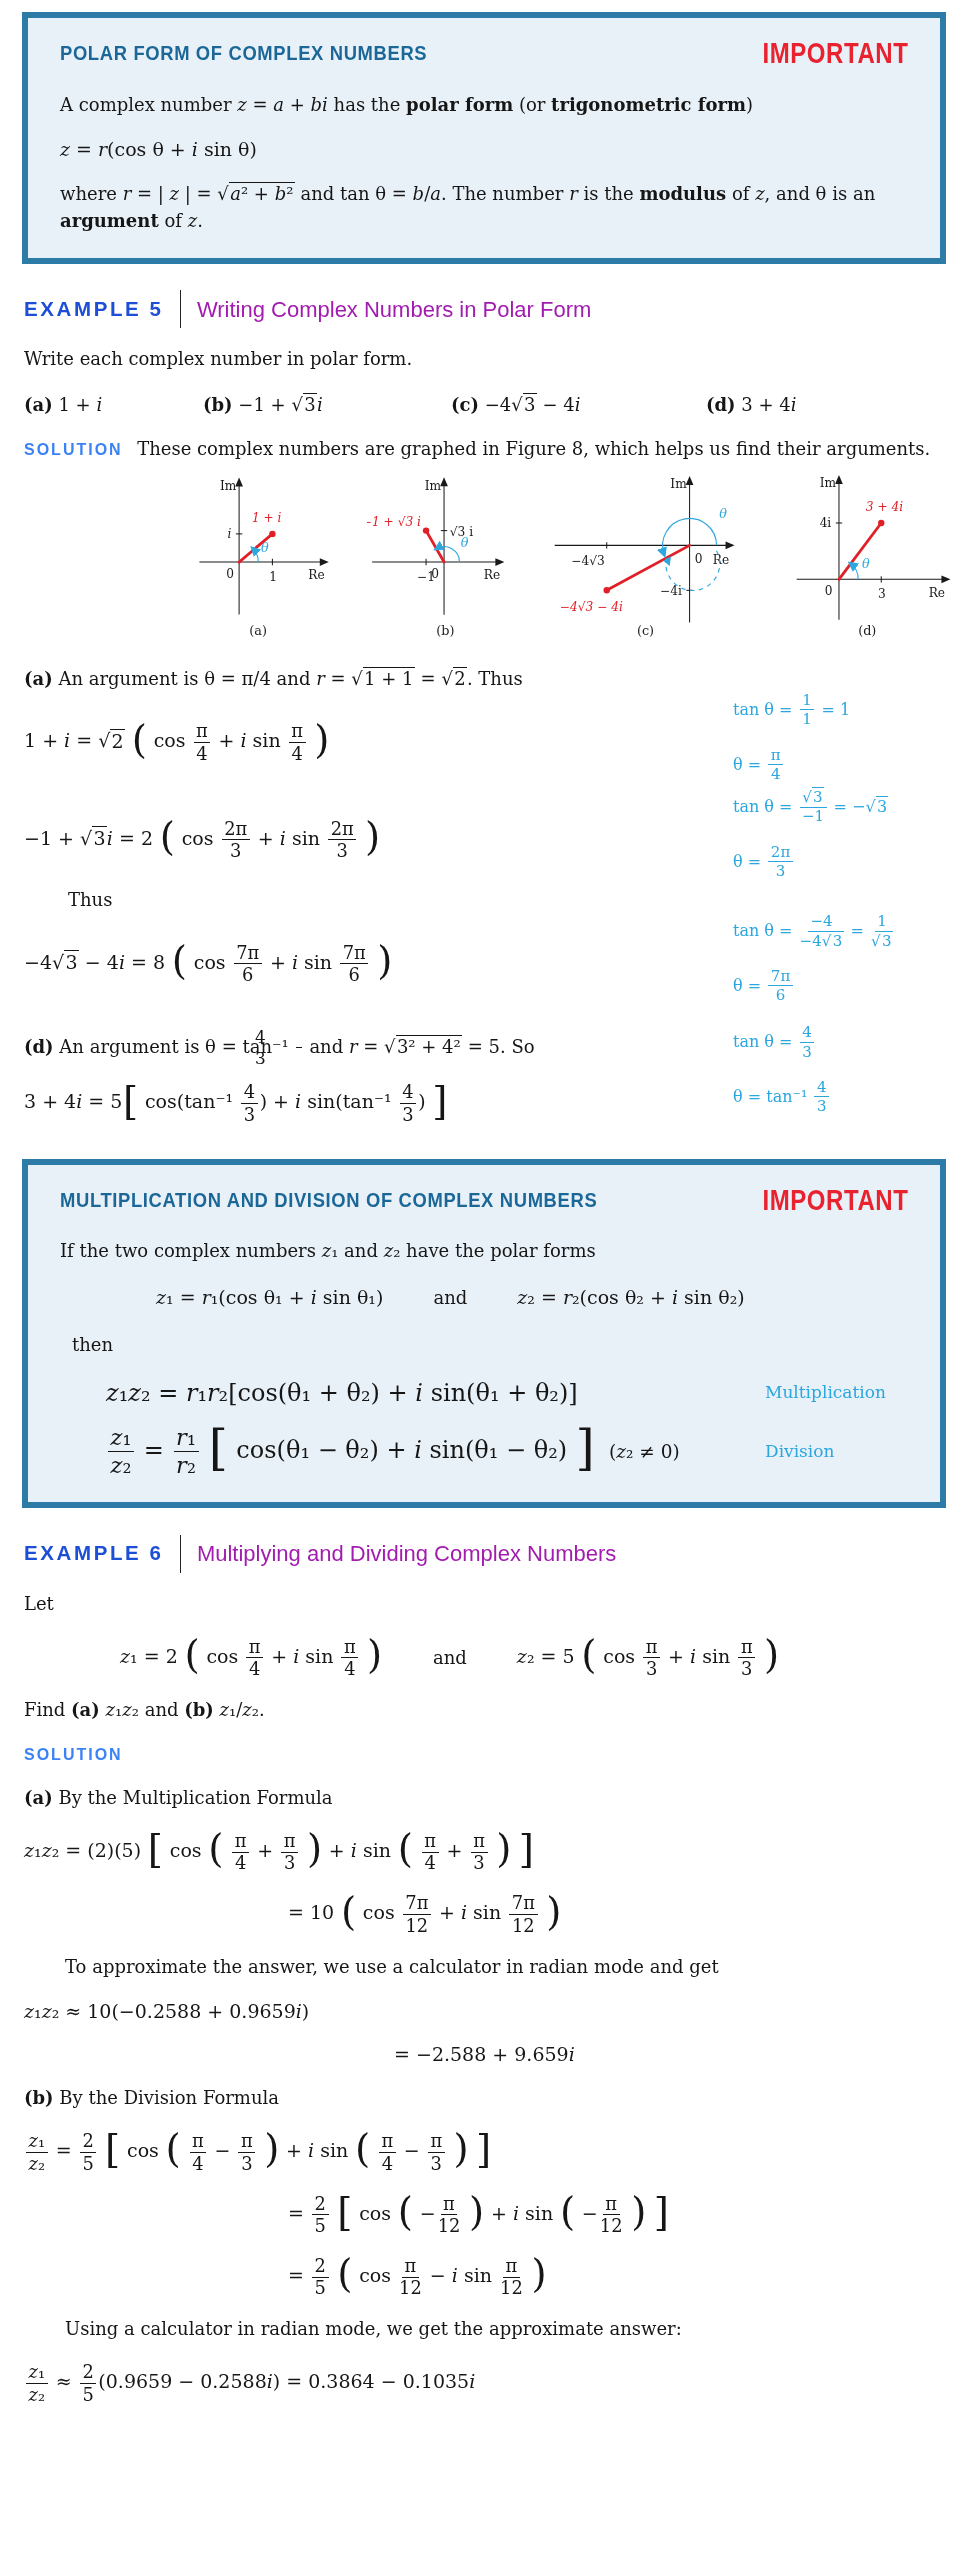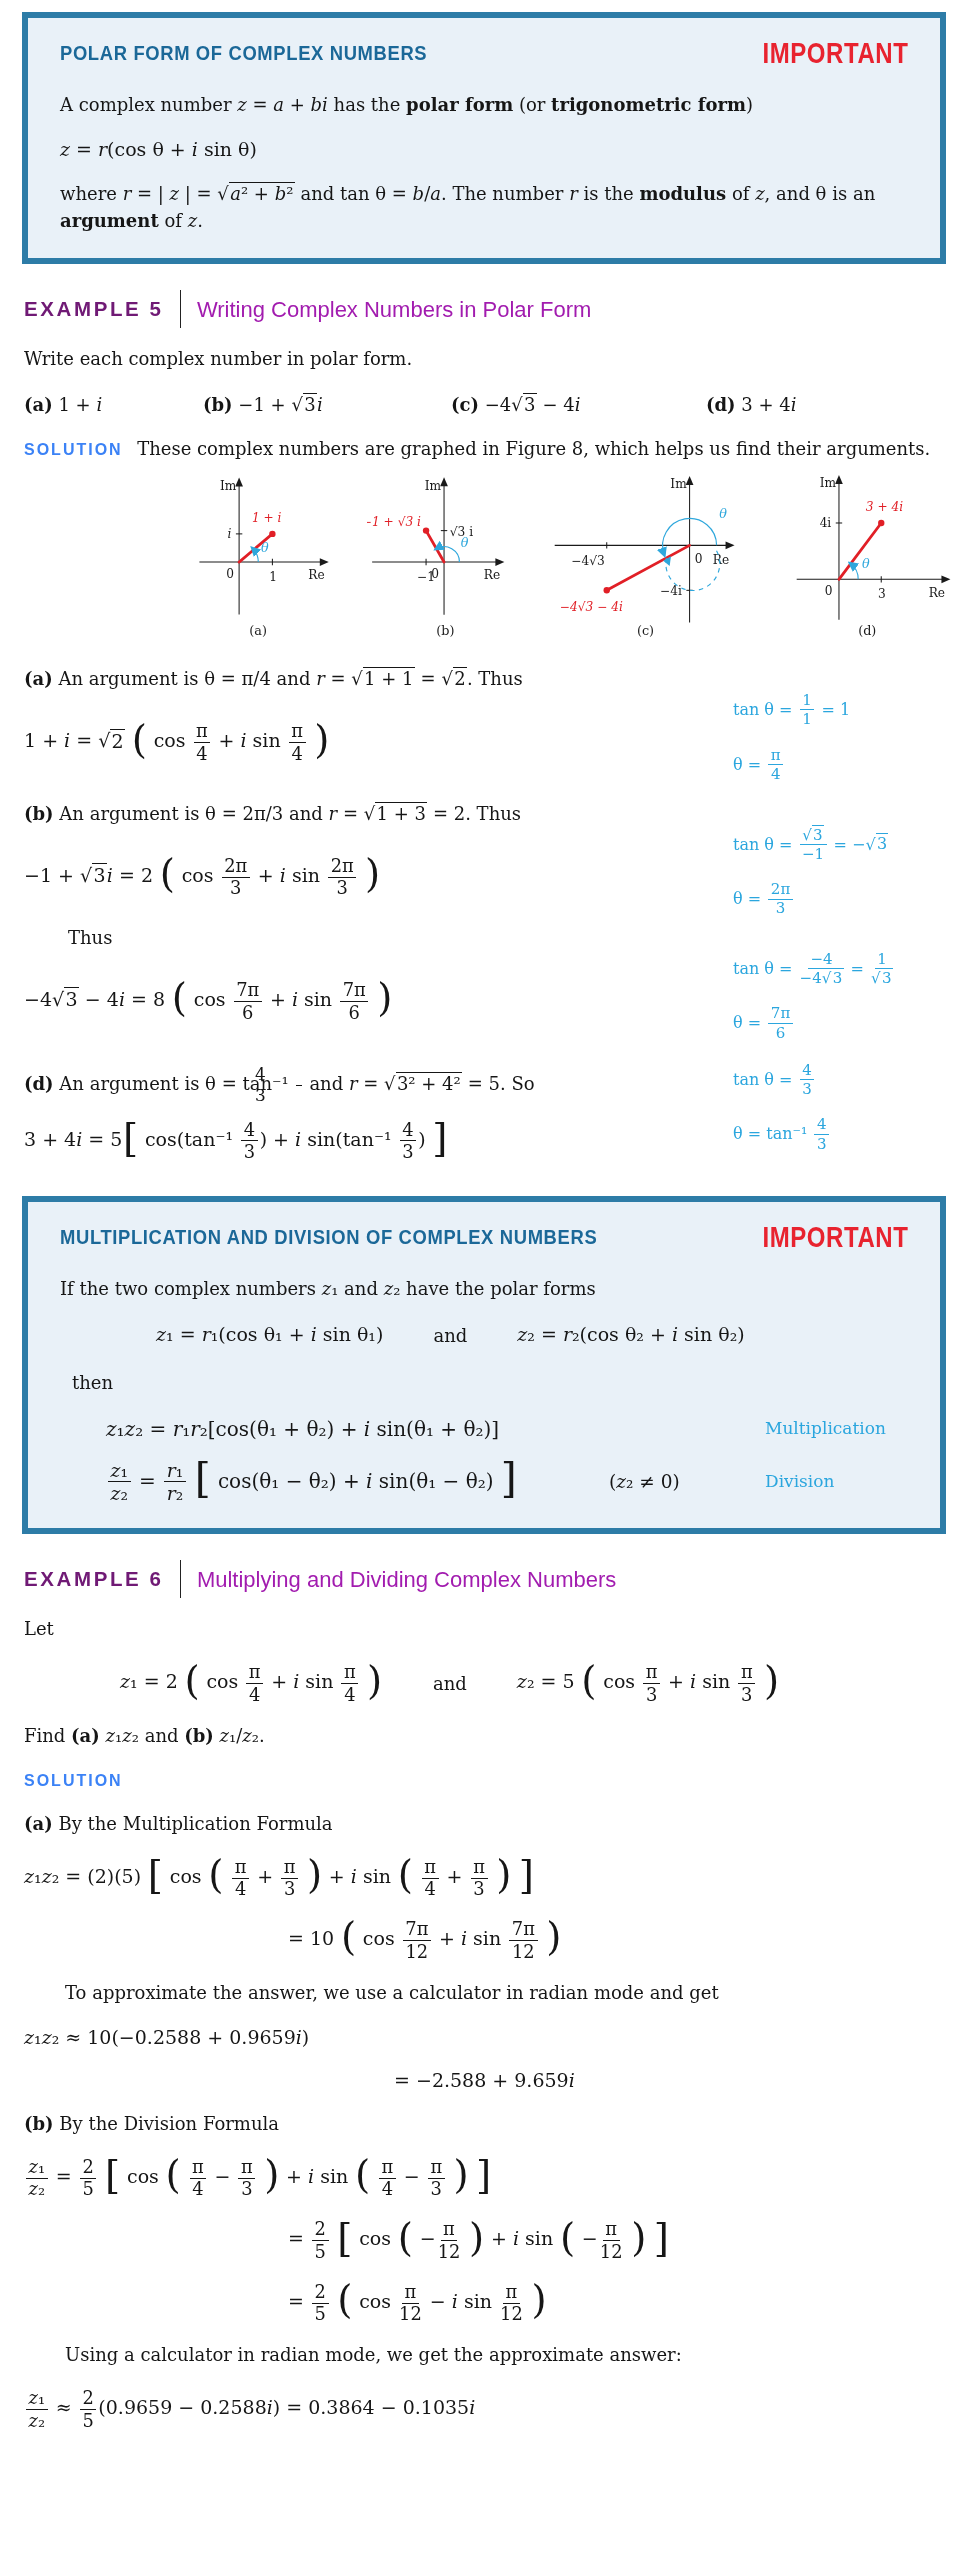--- a/index.html
+++ b/index.html
@@ -10,21 +10,21 @@
   .tbox{margin:0 22px;border:6px solid #2d7ca7;background:#e9f1f8;padding:16px 32px 24px 32px;}
   .tbox-head{display:flex;justify-content:space-between;align-items:flex-start;margin-top:4px;}
   .tbox-title{font-family:"Liberation Sans","DejaVu Sans",sans-serif;font-weight:700;
               font-size:20px;color:#1b6898;letter-spacing:0.7px;transform:scaleX(.92);transform-origin:left;}
   .important{font-family:"Liberation Sans","DejaVu Sans",sans-serif;font-weight:700;font-size:30px;
              color:#e8232f;letter-spacing:0.7px;transform:scaleX(.8);transform-origin:right;line-height:1;}
   .tbox p{margin:17px 0 0 0;}
   
   .ex-head{display:flex;align-items:center;margin:26.4px 0 0 24px;}
   .ex-label{font-family:"Liberation Sans","DejaVu Sans",sans-serif;font-weight:700;font-size:20.5px;
-            color:#701a75;letter-spacing:2.6px;white-space:nowrap;}
+            color:#1d4ed8;letter-spacing:2.6px;white-space:nowrap;}
   .vr{width:1.3px;height:38px;background:#222;margin:0 16px;}
   .ex-title{font-family:"Liberation Sans","DejaVu Sans",sans-serif;font-size:22px;color:#a21caf;}
   .sol-label{font-family:"Liberation Sans","DejaVu Sans",sans-serif;font-weight:700;font-size:16px;
              color:#3b82f6;letter-spacing:2px;margin-right:14.5px;}
   
   .body{margin:17px 24px 0 24px;}
   .indent1{padding-left:41px;}
   .items-row{margin:18.5px 24px 0 24px;display:flex;}
   .items-row .item:nth-child(1){width:179px;}
   .items-row .item:nth-child(2){width:248px;}
@@ -45,21 +45,21 @@
   .ptxt{margin:17px 24px 0 24px;padding-left:44px;text-indent:-44px;}
   .frow{display:flex;align-items:center;}
   .frow .dline{flex:1;margin-top:14.5px;}
   .notes{width:235px;display:flex;flex-direction:column;justify-content:center;gap:18.5px;
          color:#2ba6de;font-size:16px;padding-right:16px;box-sizing:border-box;}
   .note{line-height:1.2;}
   .pflex{display:flex;}
   .pflex .part-main{flex:1;}
   
   .brow{position:relative;margin-top:20px;min-height:26.4px;}
-  .brow .bmath{margin-left:46px;font-size:20px;line-height:1.25;display:inline-block;}
+  .brow .bmath{margin-left:46px;font-size:24px;line-height:1.25;display:inline-block;}
   .flabel{position:absolute;left:705px;top:50%;transform:translateY(-50%);
           color:#2ba6de;font-size:17px;white-space:nowrap;}
   .fcond{position:absolute;left:549px;top:50%;transform:translateY(-50%);font-size:18.5px;white-space:nowrap;}
   .defs-row{display:flex;align-items:center;margin:20px 24px 0 24px;gap:50px;}
   .defs-row .dm{font-size:19px;line-height:1.25;}
   .defs-row .dm:first-child{margin-left:96px;}
   
   .figrow{display:flex;align-items:flex-start;margin:9.3px 0 0 193px;gap:36px;}
   svg text{font-family:"DejaVu Serif","Liberation Serif",serif;font-size:19px;fill:#1a1a1a;}
   svg .t-red{fill:#e11f26;font-style:italic;}
@@ -227,21 +227,20 @@
             </span> = 1</div>
         <div class="note">θ = <span class="fr">
               <span class="nu">π</span>
               <span class="de">4</span>
             </span></div>
       </div>
     </div>
   </div>
 
   <div class="part">
-    <p class="ptxt"><b>(b)</b>  An argument is θ = 2π/3 and <i>r</i> = <span class="sq">√<span class="vin">1 + 3</span></span> = 2. Thus</p>
     <div class="frow">
       <div class="dline">−1 + <span class="sq">√<span class="vin">3</span></span><i>i</i> = 2 <span class="bd">(</span> cos <span class="fr">
             <span class="nu">2π</span>
             <span class="de">3</span>
           </span> + <i>i</i> sin <span class="fr">
             <span class="nu">2π</span>
             <span class="de">3</span>
           </span> <span class="bd">)</span></div>
       <div class="notes">
         <div class="note">tan θ = <span class="fr">

